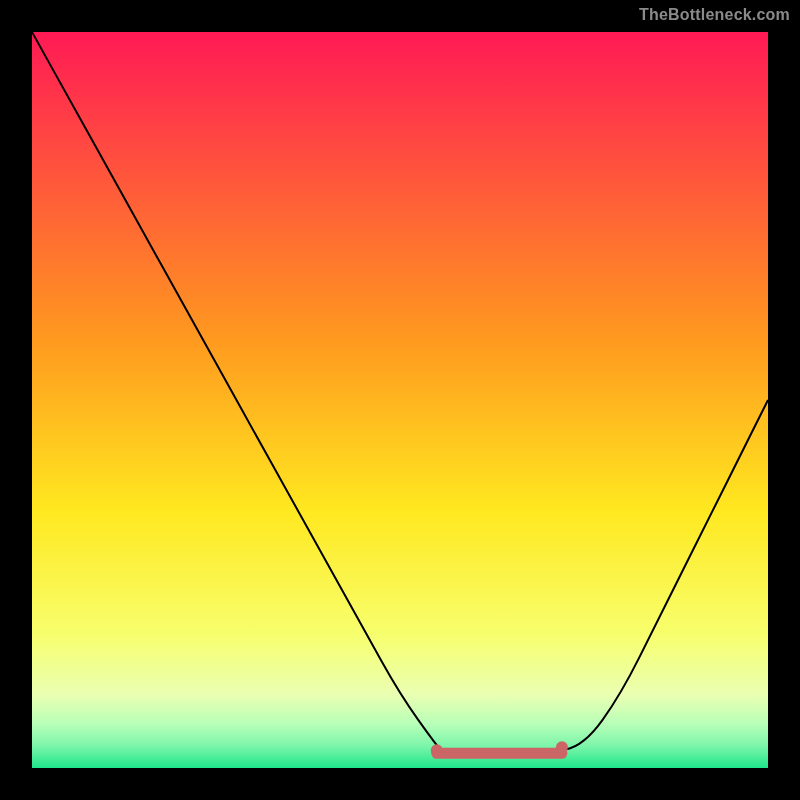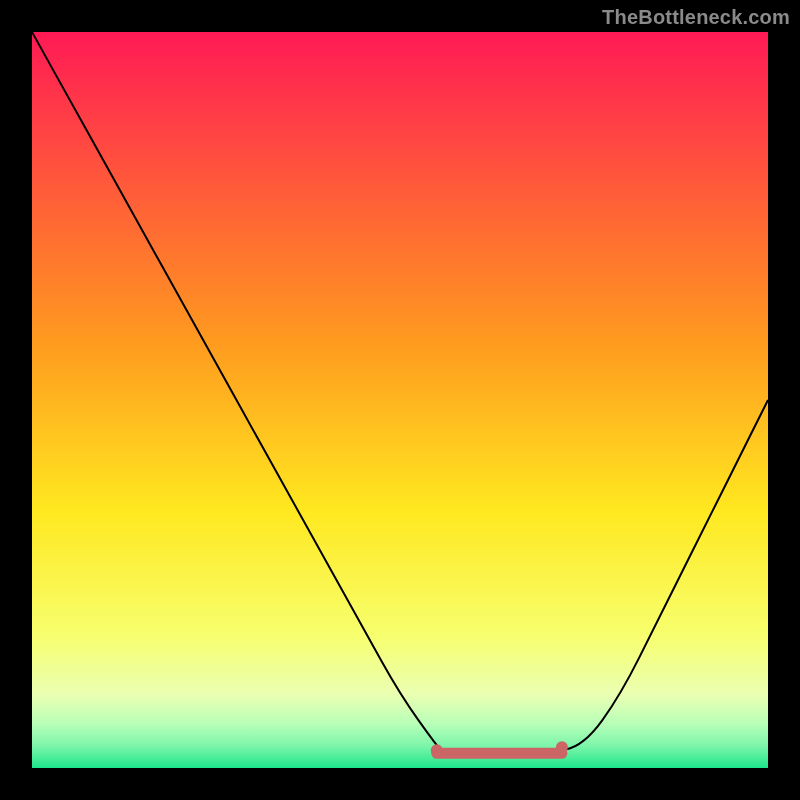--- a/index.html
+++ b/index.html
@@ -38,21 +38,21 @@
     left: 0;
     top: 0;
     width: 736px;
     height: 736px;
   }
   .watermark {
     position: absolute;
     top: 6px;
     right: 10px;
     font-family: Arial, Helvetica, sans-serif;
-    font-size: 20px;
+    font-size: 16px;
     font-weight: bold;
     color: #8a8a8a;
     letter-spacing: 0.2px;
   }
 </style>
 </head>
 <body>
 
 <div class="frame">
   <div class="plot-area">

